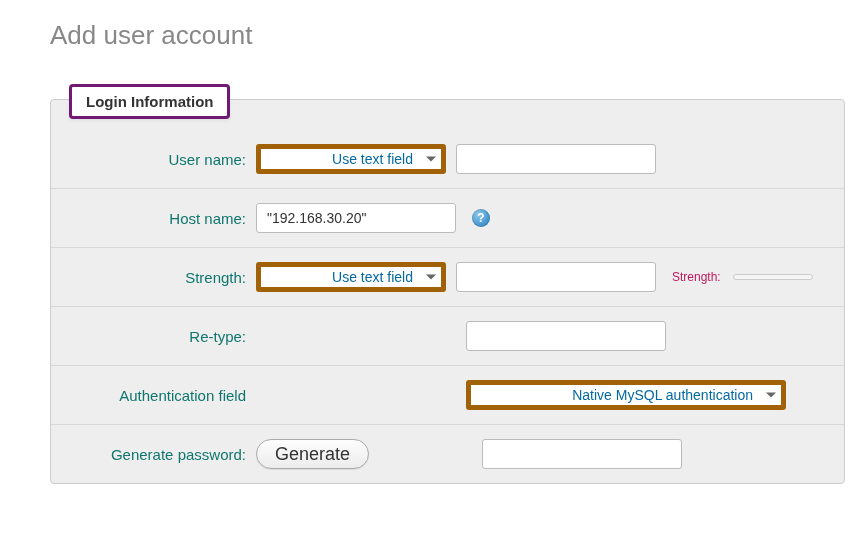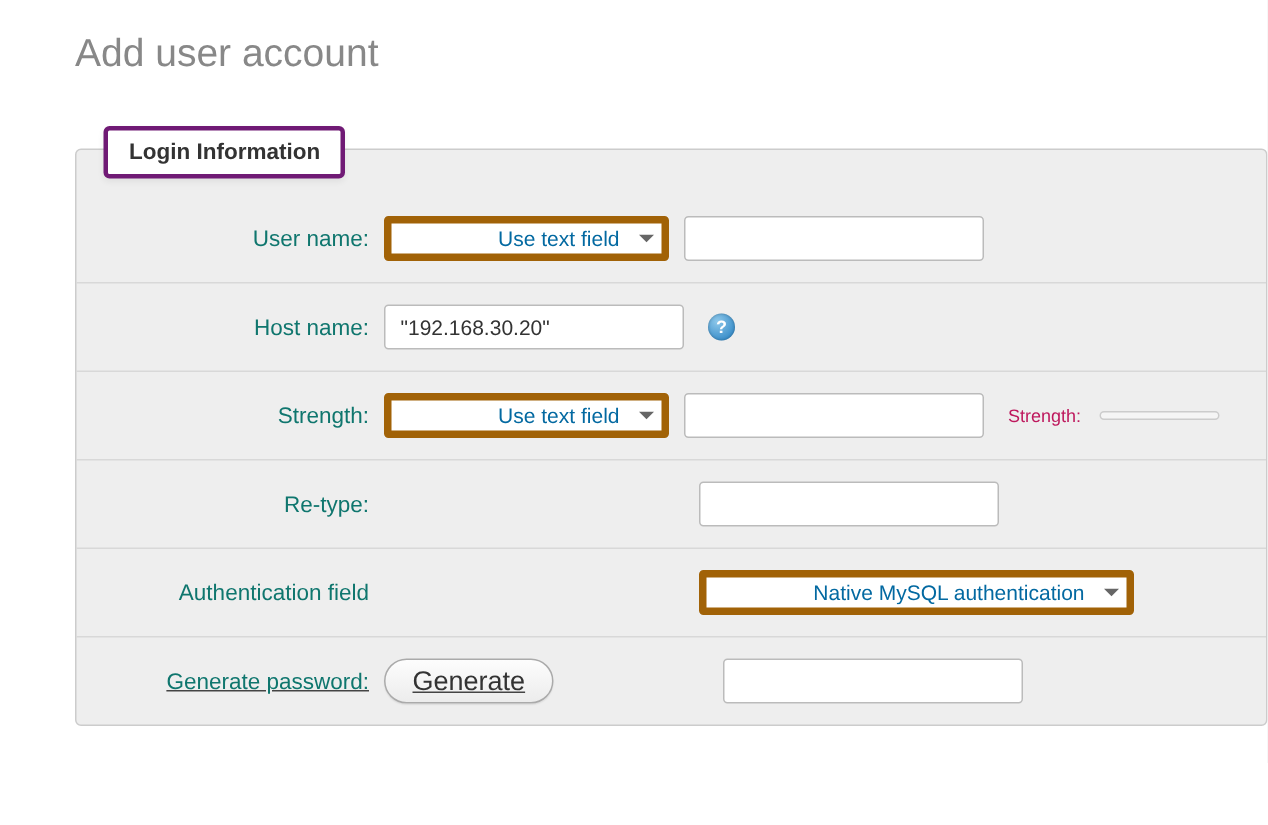--- a/index.html
+++ b/index.html
@@ -43,21 +43,20 @@
     }
     .form-row {
       display: flex;
       align-items: center;
       padding: 14px 20px;
       border-bottom: 1px solid #d8d8d8;
       gap: 10px;
     }
     .form-row:last-child {
       border-bottom: none;
-      text-decoration: underline;
     }
     .label-col {
       width: 175px;
       text-align: right;
       color: #0f766e;
       font-size: 15px;
       flex-shrink: 0;
     }
     .select-field {
       width: 190px;
@@ -95,21 +94,21 @@
       width: 200px;
       height: 30px;
       border: 1px solid #bbb;
       border-radius: 3px;
       background: #fff;
       padding: 0 10px;
       font-size: 14px;
       color: #333;
     }
     .auth-select {
-      width: 290px;
+      width: 320px;
     }
     .auth-row .spacer {
       width: 200px;
     }
     .help-icon {
       width: 18px;
       height: 18px;
       border-radius: 50%;
       background: radial-gradient(circle at 35% 30%, #8ec8ea, #1e7bbf);
       display: flex;

